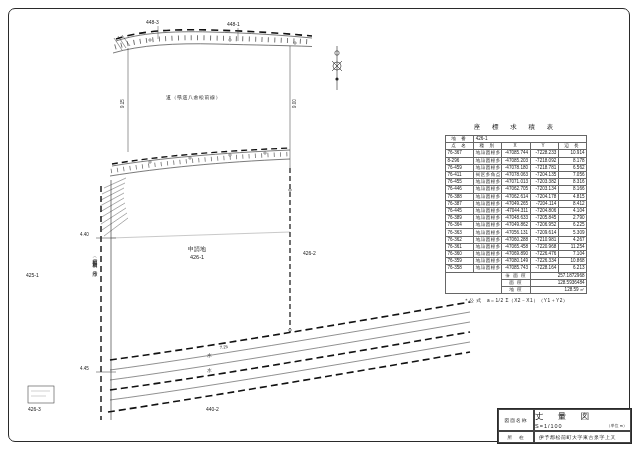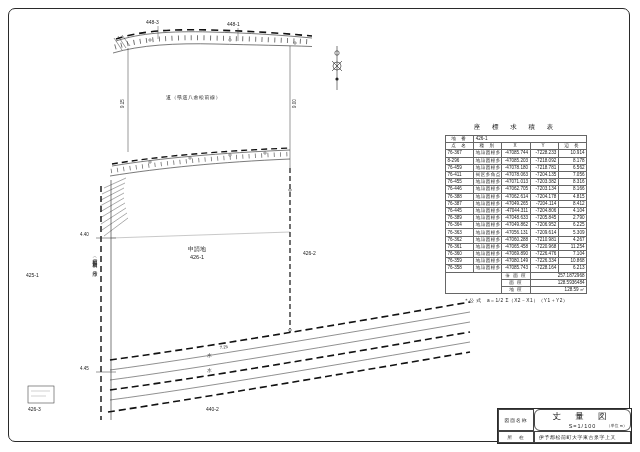--- a/index.html
+++ b/index.html
@@ -28,21 +28,21 @@
   td.sumlab{text-align:center;letter-spacing:1px;}
   td.sumval{text-align:right;}
   #formula{font-size:4.8px;text-align:center;margin-top:3px;letter-spacing:.5px;color:#222;}
 
   
   #tblock{position:absolute;left:497px;top:408px;width:135px;height:36px;box-sizing:border-box;
           border:1px solid #2a2a2a;display:grid;grid-template-columns:36px 1fr;
           grid-template-rows:22px 1fr;background:#fff;}
   #tblock>div{box-sizing:border-box;border:0.5px solid #444;position:relative;}
   .tb-lab{display:flex;align-items:center;justify-content:center;font-size:4.8px;letter-spacing:1px;}
-  .tb-name{text-align:center;border-radius:6px;}
+  .tb-name{text-align:left;}
   .tb-name .nm{font-size:8.5px;letter-spacing:6px;margin-top:1px;color:#111;}
   .tb-name .sc{font-size:5.5px;letter-spacing:1px;}
   .tb-name .un{position:absolute;right:3px;bottom:2px;font-size:4px;color:#333;}
   .tb-loc{display:flex;align-items:center;font-size:5px;padding-left:4px;letter-spacing:.5px;}
 </style>
 </head>
 <body>
 
 <div id="sheet">
   <div id="frame"></div>

